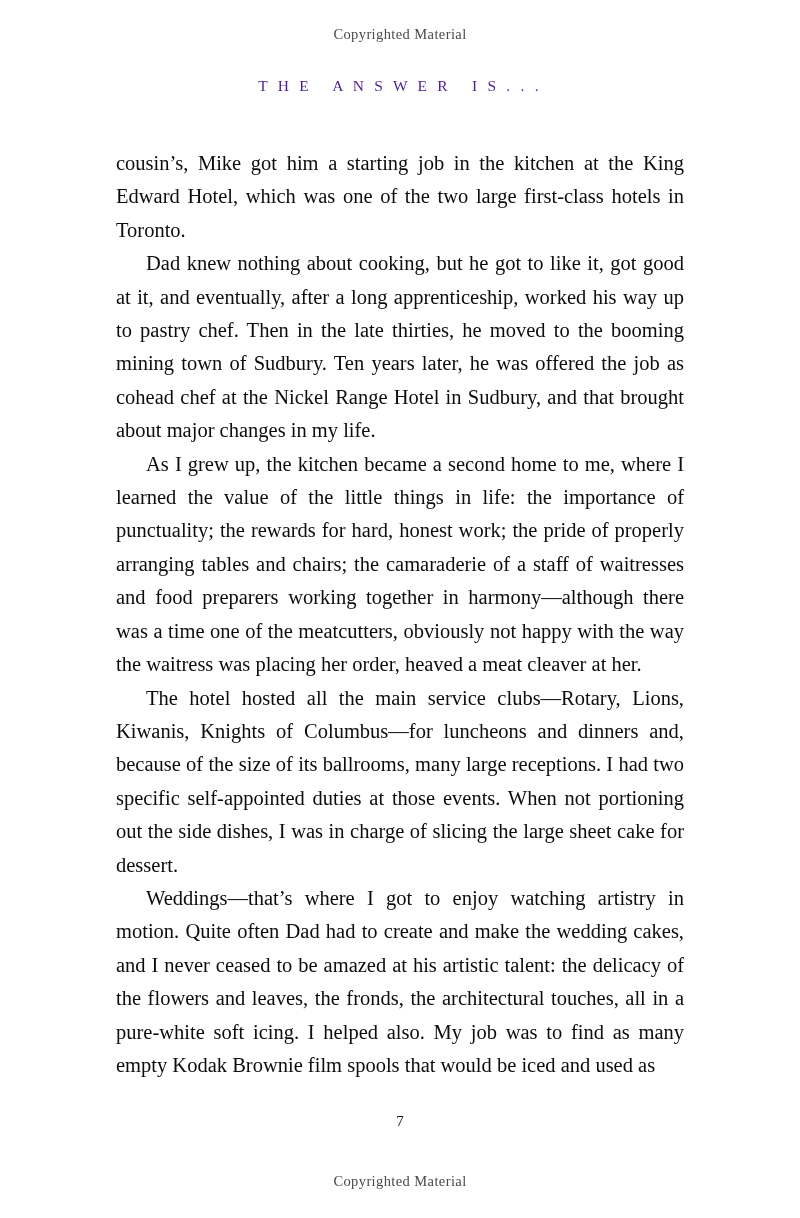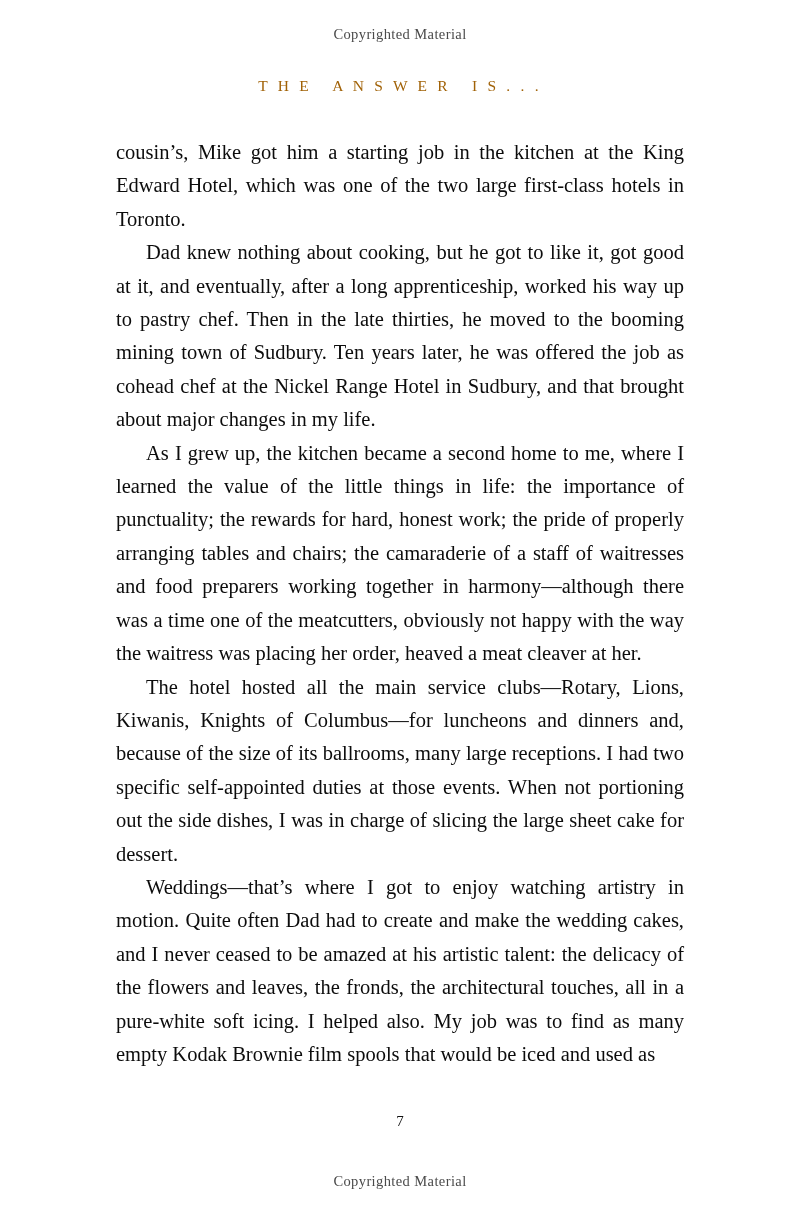--- a/index.html
+++ b/index.html
@@ -28,28 +28,28 @@
     font-family: "Liberation Serif", serif;
     font-size: 14.5px;
     letter-spacing: 0.4px;
     color: #4a4a4a;
   }
   .running-head {
     margin-top: 34px;
     font-family: "Liberation Serif", serif;
     font-size: 15.5px;
     letter-spacing: 3.2px;
-    color: #a16207;
+    color: #4c1d95;
     text-transform: uppercase;
     white-space: pre;
     text-align: center;
   }
   .body-column {
     width: 568px;
-    margin-top: 41px;
+    margin-top: 52px;
     text-align: justify;
     text-justify: inter-word;
     font-size: 20.5px;
     line-height: 33.4px;
     color: #0c0c0c;
     hyphens: manual;
   }
   .body-column p {
     margin: 0;
     text-indent: 30px;

